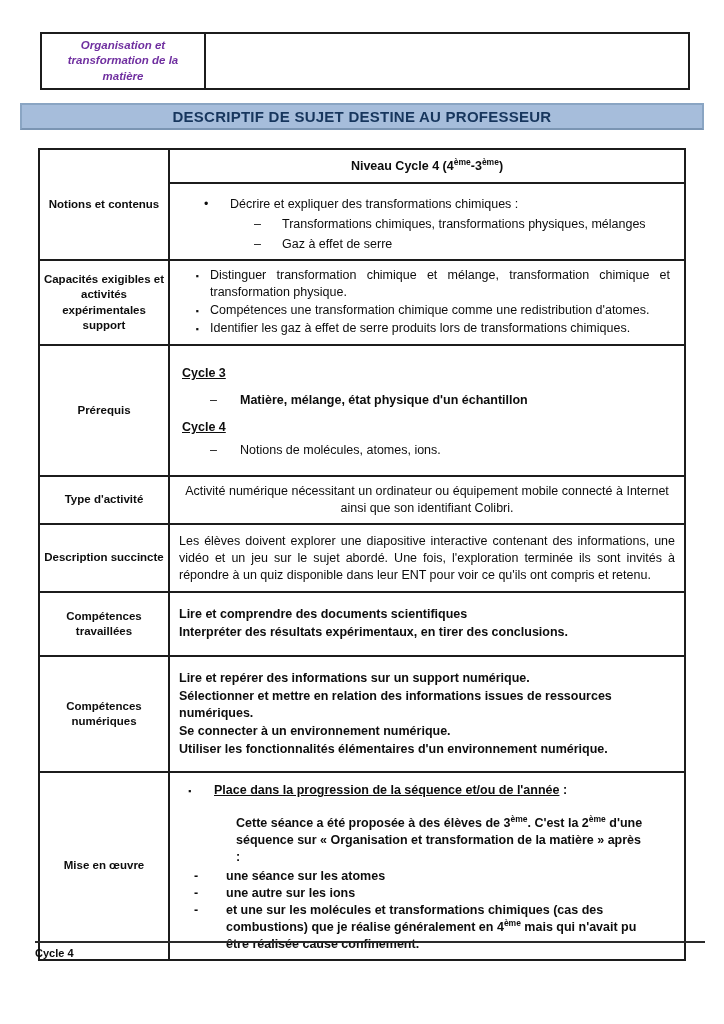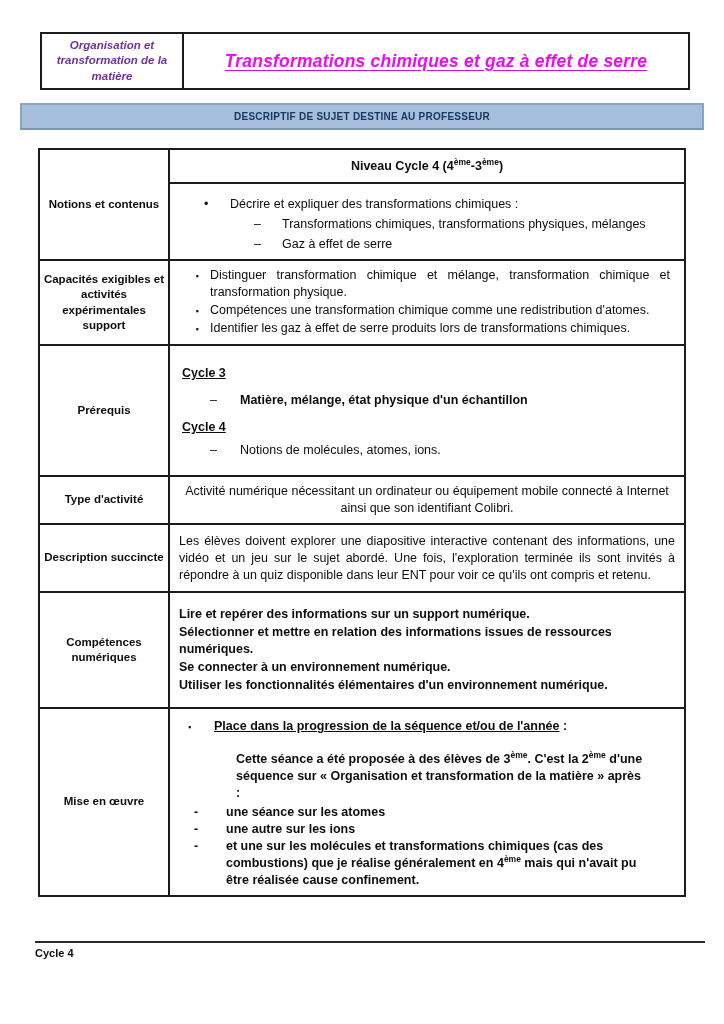--- a/index.html
+++ b/index.html
@@ -15,21 +15,21 @@
   .page { position: absolute; inset: 0; }
 
   
   .header-box {
     position: absolute; left: 40px; top: 32px;
     width: 650px; height: 58px;
     border: 2px solid #1c1c1c;
     display: flex;
   }
   .header-theme {
-    width: 142px;
+    width: 164px;
     border-right: 2px solid #1c1c1c;
     display: flex; align-items: center; justify-content: center;
     text-align: center;
     color: #7030a0;
     font-weight: bold; font-style: italic;
     font-size: 11.5px; line-height: 1.32;
     padding: 2px 7px;
   }
   .header-title {
     flex: 1;
@@ -48,21 +48,21 @@
   
   .banner {
     position: absolute; left: 20px; top: 103px;
     width: 684px; height: 27px;
     background: #a6bddb;
     border: 2px solid #8aa5c3;
     border-bottom-color: #7b95b3;
     display: flex; align-items: center; justify-content: center;
   }
   .banner .banner-text {
-    color: #17365d; font-weight: bold; font-size: 10px; letter-spacing: 0.25px;
+    color: #17365d; font-weight: bold; font-size: 15px; letter-spacing: 0.25px;
   }
 
   
   table.main {
     position: absolute; left: 38px; top: 148px;
     width: 648px;
     border-collapse: collapse; table-layout: fixed;
   }
   table.main td {
     border: 2px solid #1c1c1c;
@@ -138,23 +138,20 @@
     font-weight: bold; font-size: 11px;
   }
 </style>
 </head>
 <body>
 
 <div class="page">
 
   <div class="header-box">
     <div class="header-theme">Organisation et transformation de la matière</div>
-    <div class="header-title">
-      <span class="title-text">Transformations chimiques et gaz à effet de serre</span>
-    </div>
   </div>
 
   <div class="banner">
     <span class="banner-text">DESCRIPTIF DE SUJET DESTINE AU PROFESSEUR</span>
   </div>
 
   <table class="main">
     <colgroup>
         <col style="width:130px">
         <col>
@@ -229,20 +226,29 @@
       </td>
     </tr>
 
     <tr style="height:68px">
       <td class="label-cell">Description succincte</td>
       <td class="content">
         <div class="r5-body">Les élèves doivent explorer une diapositive interactive contenant des informations, une vidéo et un jeu sur le sujet abordé. Une fois, l'exploration terminée ils sont invités à répondre à un quiz disponible dans leur ENT pour voir ce qu'ils ont compris et retenu.</div>
       </td>
     </tr>
 
+    <tr style="height:64px">
+      <td class="label-cell">Compétences travaillées</td>
+      <td class="content">
+        <div class="lines-body">
+          <div>Lire et comprendre des documents scientifiques</div>
+          <div>Interpréter des résultats expérimentaux, en tirer des conclusions.</div>
+        </div>
+      </td>
+    </tr>
 
     <tr style="height:116px">
       <td class="label-cell">Compétences numériques</td>
       <td class="content">
         <div class="lines-body">
           <div>Lire et repérer des informations sur un support numérique.</div>
           <div>Sélectionner et mettre en relation des informations issues de ressources numériques.</div>
           <div>Se connecter à un environnement numérique.</div>
           <div>Utiliser les fonctionnalités élémentaires d'un environnement numérique.</div>
         </div>

